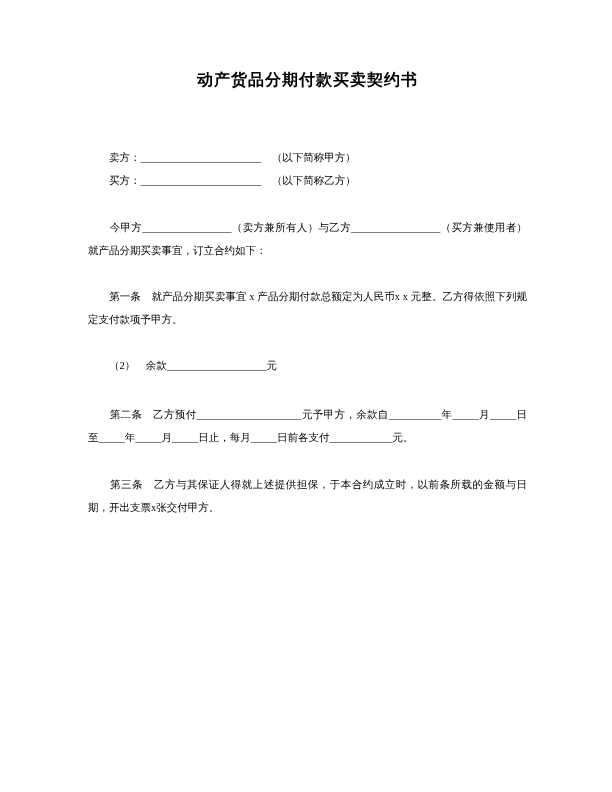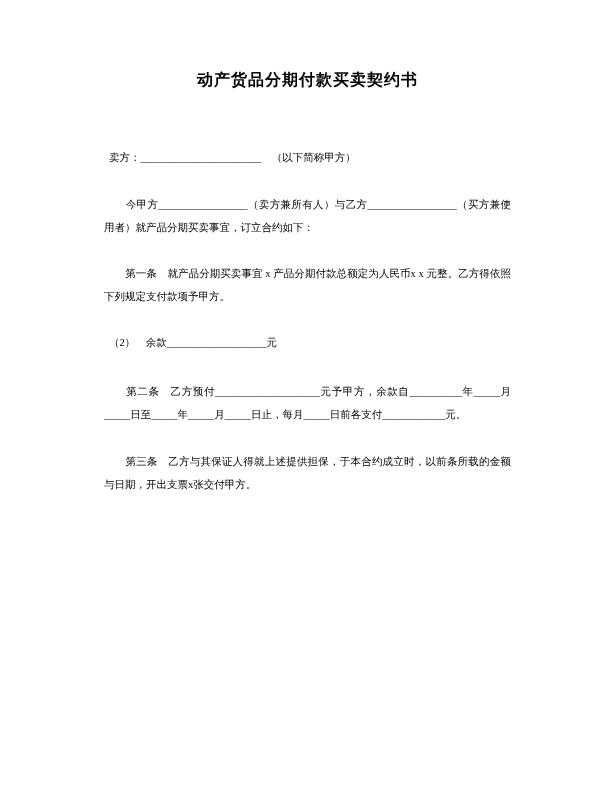--- a/index.html
+++ b/index.html
@@ -25,38 +25,39 @@
     font-weight: bold;
     line-height: 22px;
     text-align: center;
     letter-spacing: 1px;
   }
   .line {
     line-height: 23px;
     white-space: nowrap;
   }
   .para {
-    margin: 16px;
+    margin: 0;
     line-height: 23px;
     text-align: justify;
   }
   .mb24 { margin-bottom: 24px; }
   .mb23 { margin-bottom: 23px; }
   .mb26 { margin-bottom: 26px; }
   .mb22 { margin-bottom: 22px; }
 </style>
 </head>
 <body>
 
 <div class="page">
 
   <h1 class="title">动产货品分期付款买卖契约书</h1>
 
   <div class="mb24">
     <div class="line">　　卖方：_______________________　（以下简称甲方）</div>
+    <div class="line">　　买方：_______________________　（以下简称乙方）</div>
   </div>
 
   <p class="para mb23">　　今甲方_________________（卖方兼所有人）与乙方_________________（买方兼使用者）就产品分期买卖事宜，订立合约如下：</p>
 
   <p class="para mb23">　　第一条　就产品分期买卖事宜 x 产品分期付款总额定为人民币x x 元整。乙方得依照下列规定支付款项予甲方。</p>
 
   <div class="mb26">
     <div class="line">　　（2）　余款___________________元</div>
   </div>
 

